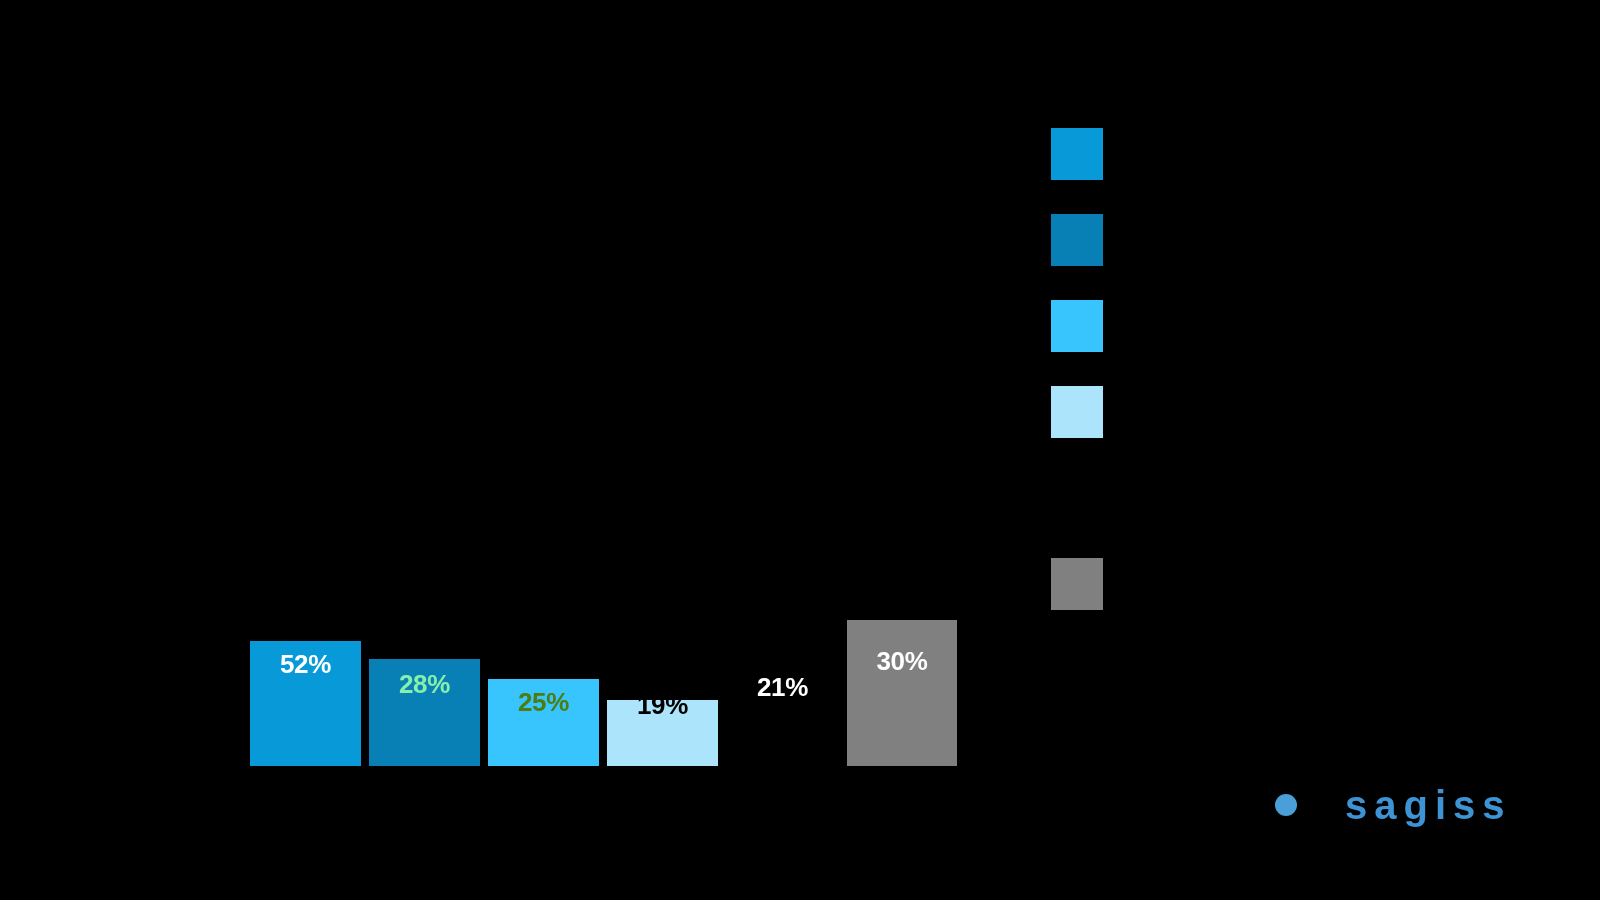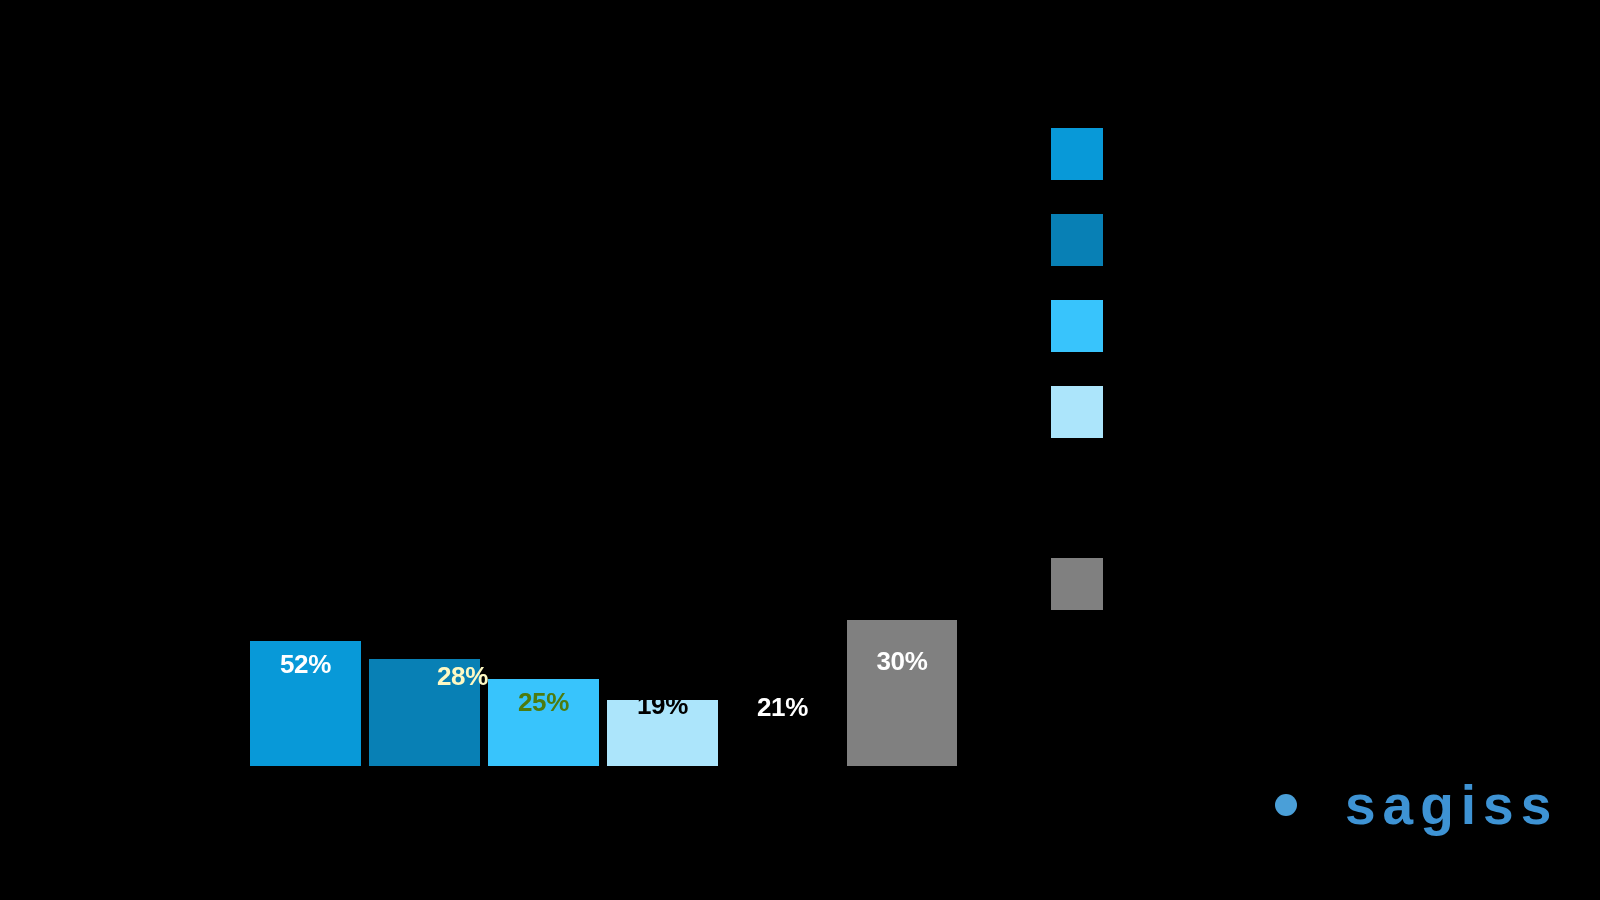--- a/index.html
+++ b/index.html
@@ -126,21 +126,21 @@
   }
   .logo-dot {
     width: 22px;
     height: 22px;
     border-radius: 50%;
     background: #4a9fd8;
     flex: 0 0 auto;
   }
   .logo-text {
     margin-left: 48px;
-    font-size: 55px;
+    font-size: 40px;
     font-weight: bold;
     letter-spacing: 7px;
     color: #3e93d4;
     line-height: 1;
   }
 </style>
 </head>
 <body>
 
 <div class="canvas" style="background: rgb(0, 0, 0);">
@@ -151,34 +151,34 @@
 
   <div class="plot">
 
     <div class="bar-slot" style="left: 250px; width: 111px; height: 125px; bottom: 24px;">
       <div class="bar" style="height: 125px; background: rgb(8, 153, 216);"></div>
       <div class="bar-label" style="color: rgb(255, 255, 255); top: 10px;">52%</div>
     </div>
 
     <div class="bar-slot" style="left: 369px; width: 111px; height: 107px; bottom: 24px;">
       <div class="bar" style="height: 107px; background: rgb(8, 128, 181);"></div>
-      <div class="bar-label" style="color: #fef9c3; top: 4px; padding-left: 38px;">28%</div>
+      <div class="bar-label" style="color: #86efac; top: 12px;">28%</div>
     </div>
 
     <div class="bar-slot" style="left: 488px; width: 111px; height: 87px; bottom: 24px;">
       <div class="bar" style="height: 87px; background: rgb(56, 196, 252);"></div>
       <div class="bar-label" style="color: #4d7c0f; top: 10px;">25%</div>
     </div>
 
     <div class="bar-slot" style="left: 607px; width: 111px; height: 84px; bottom: 24px;">
       <div class="bar" style="height: 66px; background: rgb(172, 229, 251);"></div>
       <div class="bar-label" style="color: rgb(0, 0, 0); top: 10px;">19%</div>
     </div>
 
-    <div class="bar-slot" style="left: 727px; width: 111px; height: 98px; bottom: 8px; margin-top: 24px;">
+    <div class="bar-slot" style="left: 727px; width: 111px; height: 98px; bottom: 28px; margin-top: 24px;">
       <div class="bar" style="height: 98px; background: rgb(0, 0, 0);"></div>
       <div class="bar-label" style="color: rgb(255, 255, 255); top: 10px;">21%</div>
     </div>
 
     <div class="bar-slot" style="left: 847px; width: 110px; height: 146px; bottom: 24px;">
       <div class="bar" style="height: 146px; background: rgb(128, 128, 128);"></div>
       <div class="bar-label" style="color: rgb(255, 255, 255); top: 28px;">30%</div>
     </div>
 
   </div>

